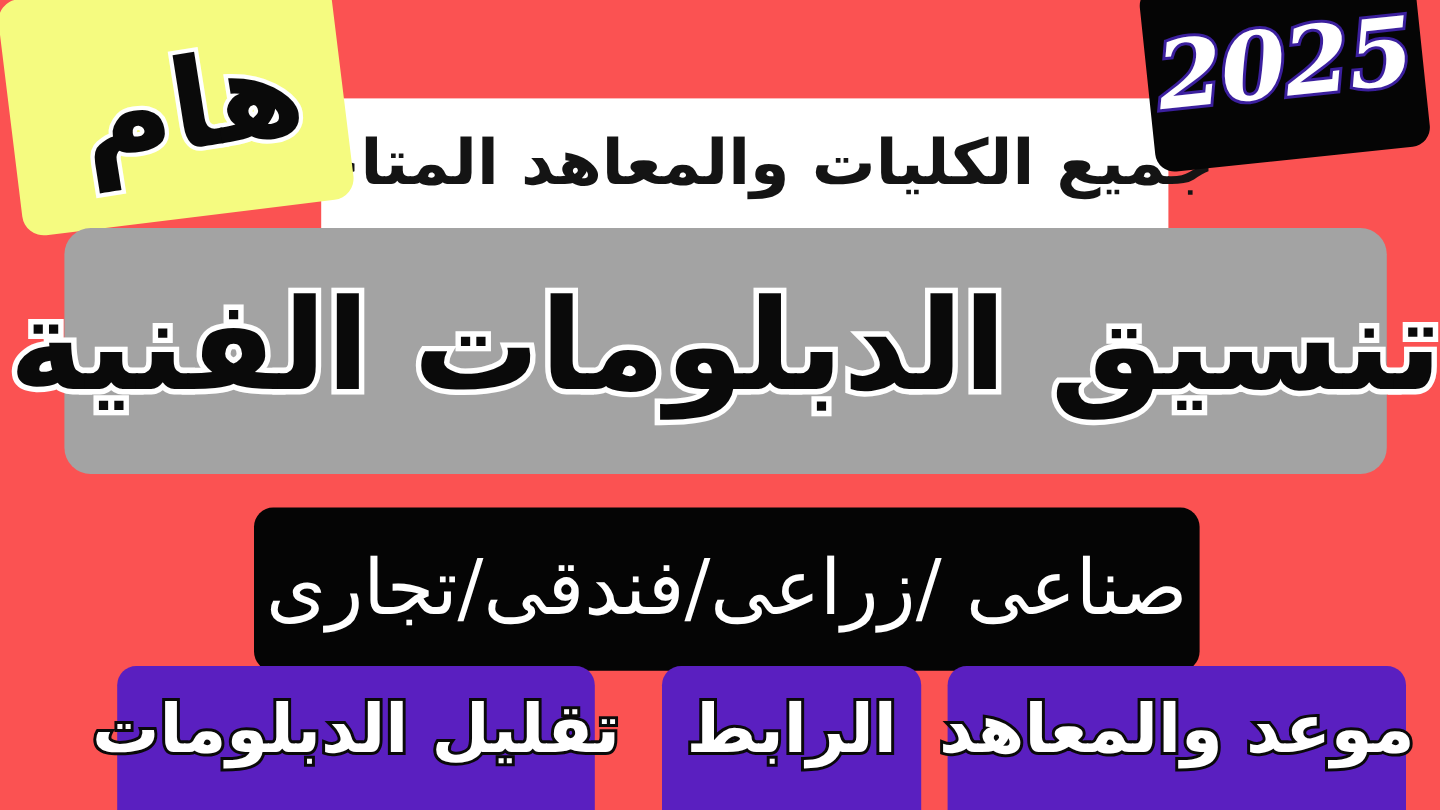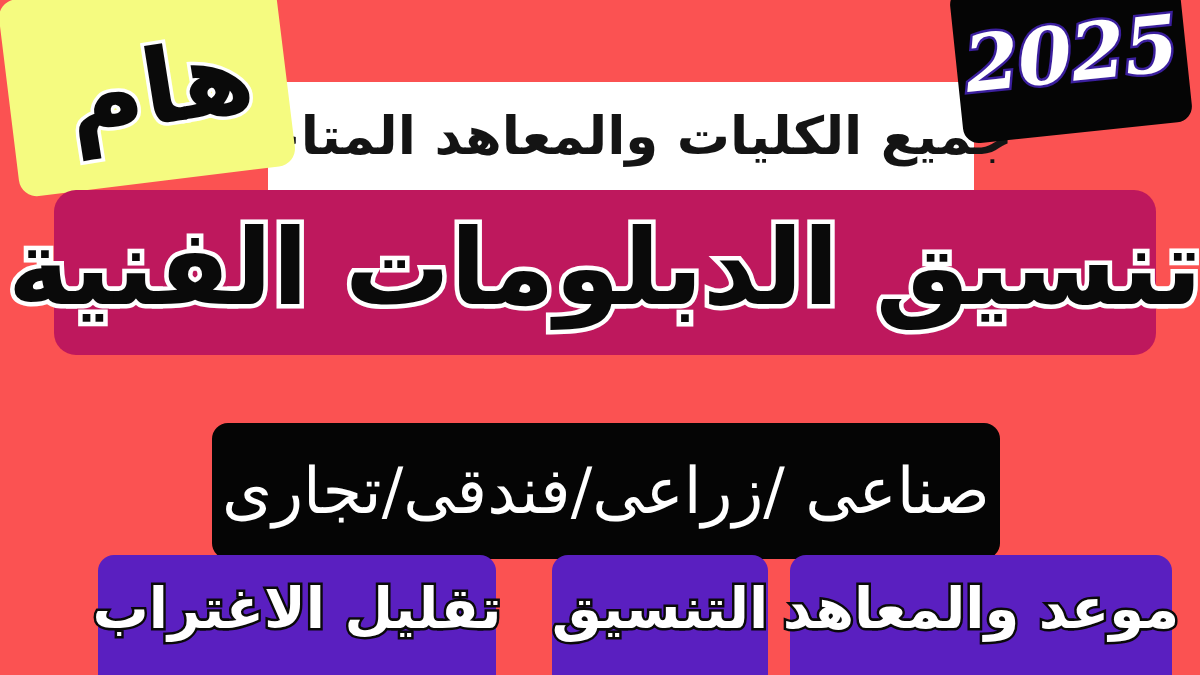--- a/index.html
+++ b/index.html
@@ -95,22 +95,22 @@
     font-weight: 700;
     color: #141414;
     transform: scaleX(1.02);
   }
 
   
   #headline-card {
     left: 54px;
     top: 190px;
     width: 1102px;
-    height: 165px;
-    background: #be185d;
+    height: 205px;
+    background: #a3a3a3;
     border-radius: 22px;
     z-index: 5;
   }
   #headline-card .label {
     font-size: 105px;
     font-weight: 700;
     color: #0a0a0a;
     -webkit-text-stroke: 9px #ffffff;
     paint-order: stroke fill;
     transform: translateY(-4px);
@@ -173,24 +173,24 @@
 
   <div class="box" id="headline-card">
     <span class="label ar">تنسيق الدبلومات الفنية</span>
   </div>
 
   <div class="box" id="specialties-bar">
     <span class="label ar">صناعى /زراعى/فندقى/تجارى</span>
   </div>
 
   <div class="box pill" id="btn-reduce-distance">
-    <span class="label ar">تقليل الاغتراب</span>
+    <span class="label ar">تقليل الدبلومات</span>
   </div>
 
   <div class="box pill" id="btn-link">
-    <span class="label ar">التنسيق</span>
+    <span class="label ar">الرابط</span>
   </div>
 
   <div class="box pill" id="btn-coordination-date">
     <span class="label ar">موعد والمعاهد</span>
   </div>
 
 </div>
 
 </body></html>

